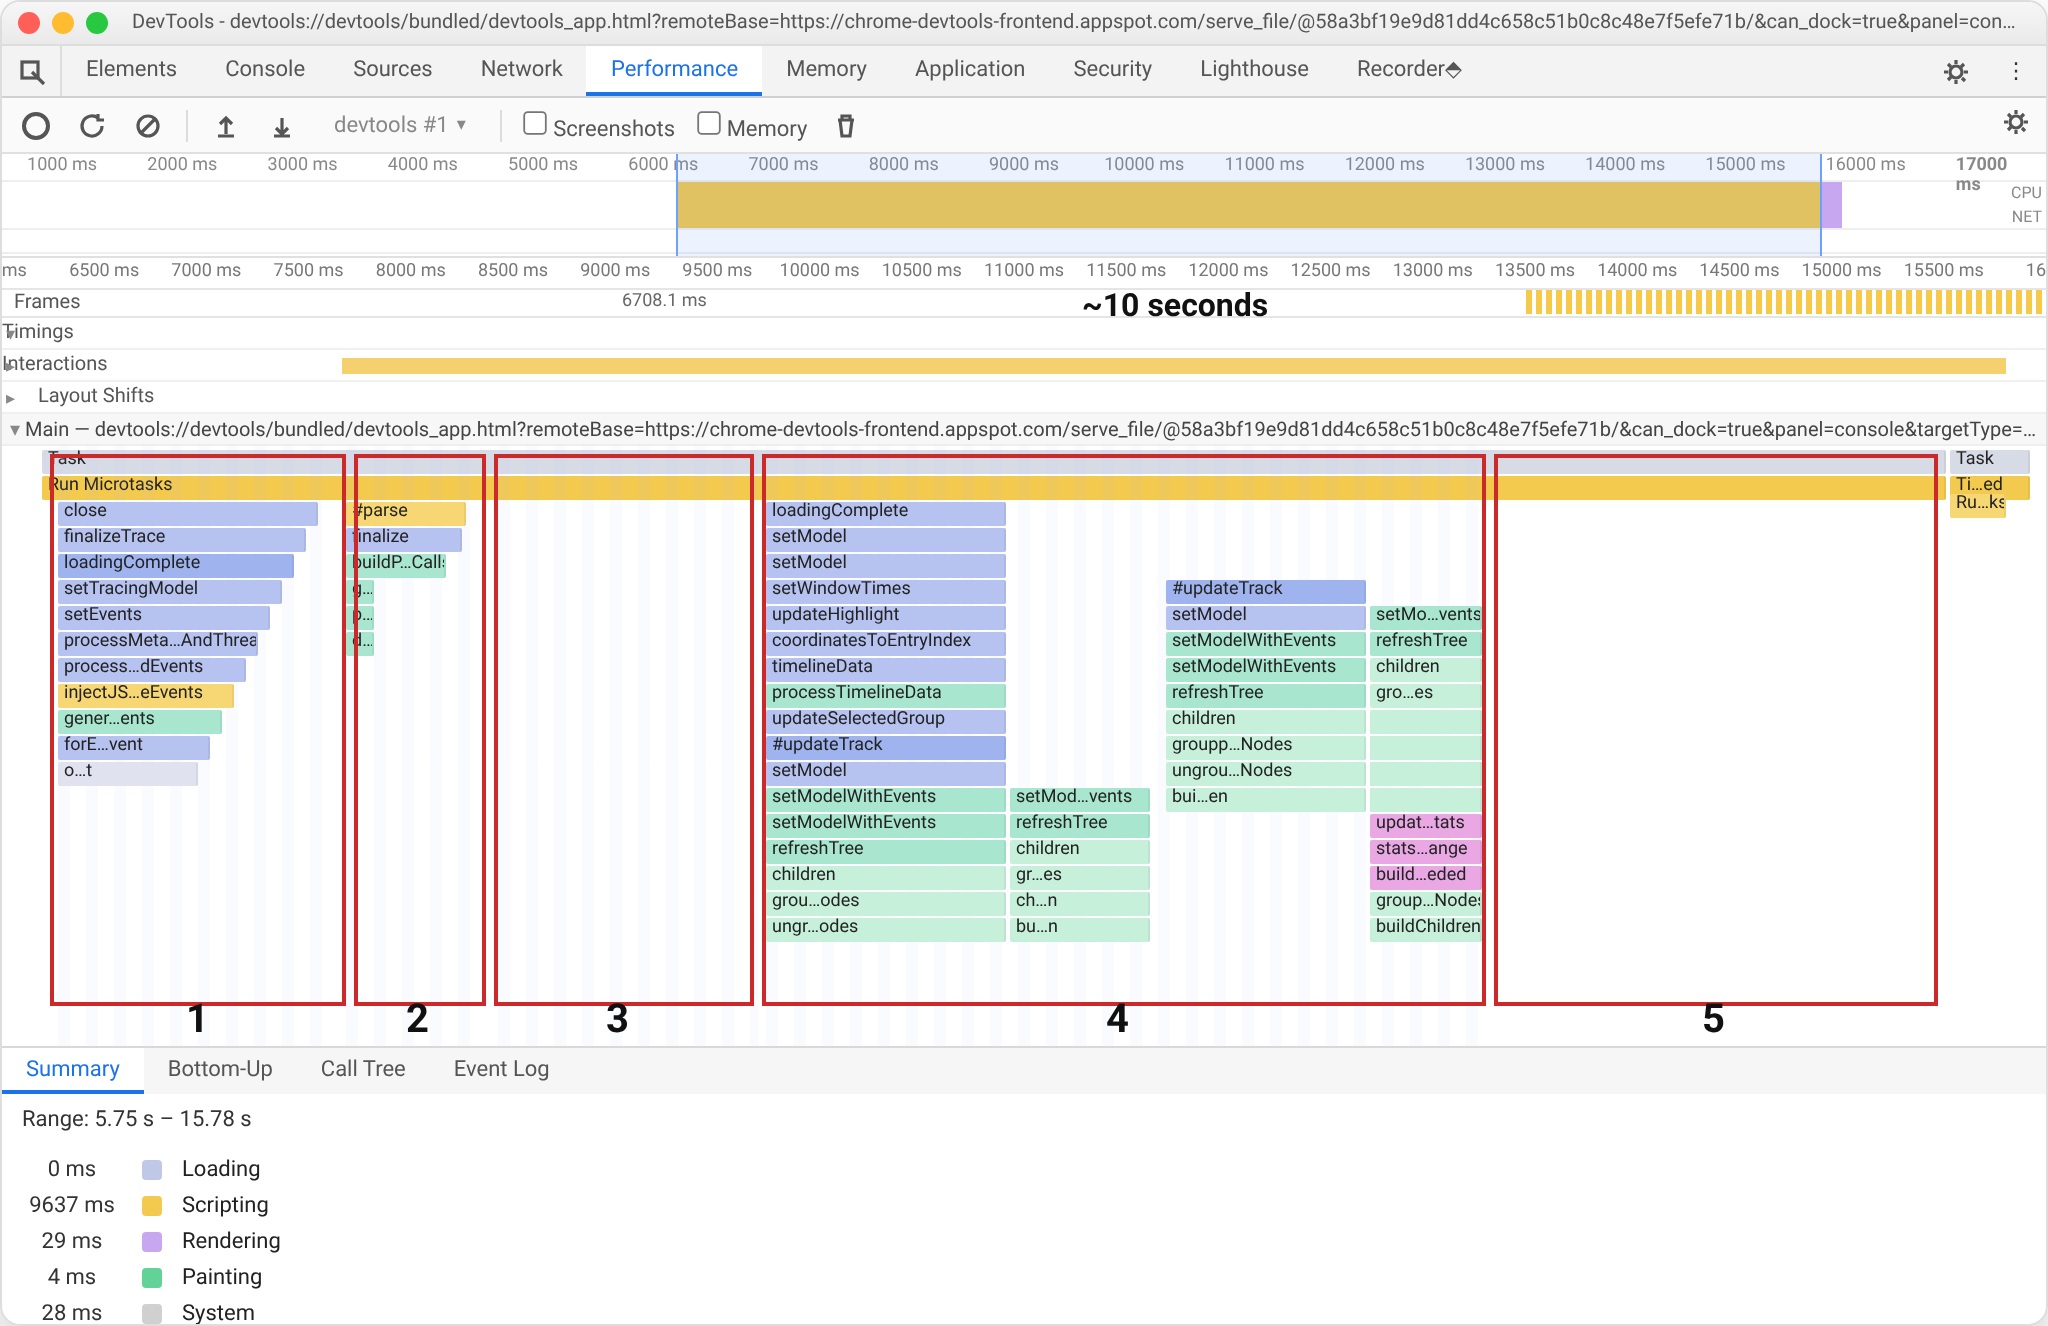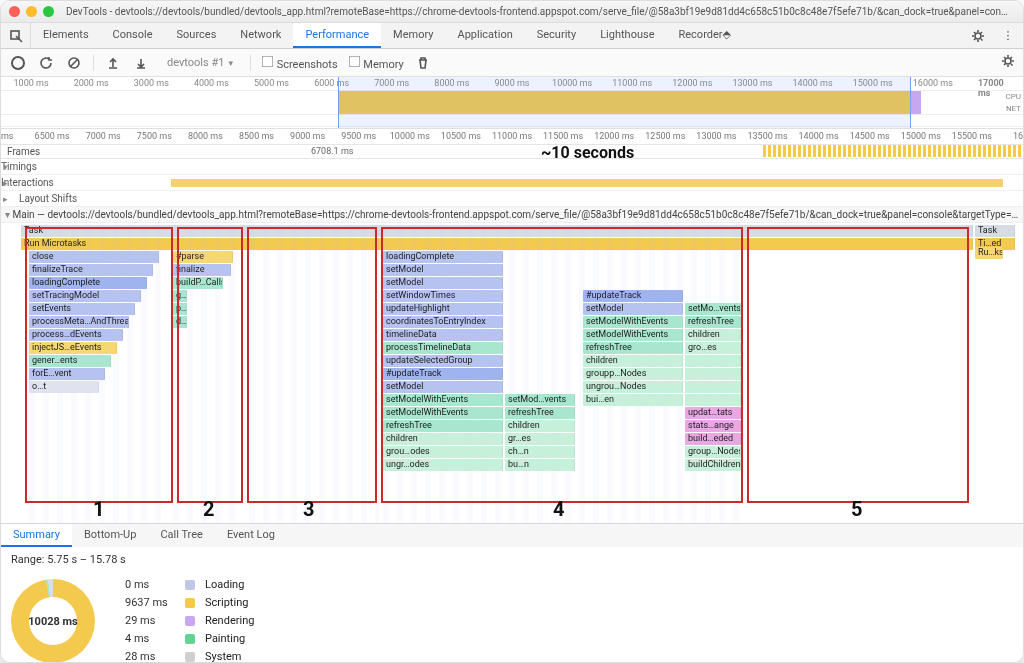--- a/index.html
+++ b/index.html
@@ -132,21 +132,21 @@
   .bottom-tabs .btab.active{ color:#1a73e8; border-bottom-color:#1a73e8; background:#fff;}
 
   .range-line{ padding:6px 10px; font-size:11px; color:#333;}
   .summary-body{ display:flex; padding:4px 10px 10px; gap:30px; align-items:center;}
   .donut{ position:relative; width:84px; height:84px; border-radius:50%;
     background:conic-gradient(#bfc8e6 0 2deg, #f3c94e 2deg 350deg, #a8e6cf 350deg 353deg, #dcdde3 353deg 360deg);}
   .donut::after{ content:""; position:absolute; inset:18px; background:#fff; border-radius:50%;}
   .donut .center{ position:absolute; inset:0; display:flex; align-items:center; justify-content:center; font-size:11px; font-weight:700; color:#333; z-index:1;}
   .legend{ font-size:11px; line-height:18px; color:#222;}
   .legend .row{ display:flex; align-items:center; gap:10px;}
-  .legend .ms{ width:50px; text-align:left; color:#333;}
+  .legend .ms{ width:50px; text-align:center; color:#333;}
   .legend .sw{ width:10px; height:10px; border-radius:2px; display:inline-block;}
   .sw-load{background:#bfc8e6;} .sw-script{background:#f3c94e;} .sw-render{background:#c7a8f0;}
   .sw-paint{background:#63d297;} .sw-system{background:#d0d0d0;}
 
   svg.icon{stroke:#555;stroke-width:1.6;fill:none;}
 </style>
 </head>
 <body>
 
 <div class="mac-titlebar">
@@ -422,23 +422,20 @@
 <div class="bottom-tabs">
   <div class="btab active">Summary</div>
   <div class="btab">Bottom-Up</div>
   <div class="btab">Call Tree</div>
   <div class="btab">Event Log</div>
 </div>
 
 <div class="range-line">Range: 5.75 s – 15.78 s</div>
 
 <div class="summary-body">
-  <div class="donut">
-    <div class="center">10028 ms</div>
-  </div>
   <div class="legend" id="legend">
       <div class="row">
         <span class="ms">0 ms</span>
         <span class="sw sw-load"></span>
         <span>Loading</span>
       </div>
       <div class="row">
         <span class="ms">9637 ms</span>
         <span class="sw sw-script"></span>
         <span>Scripting</span>

